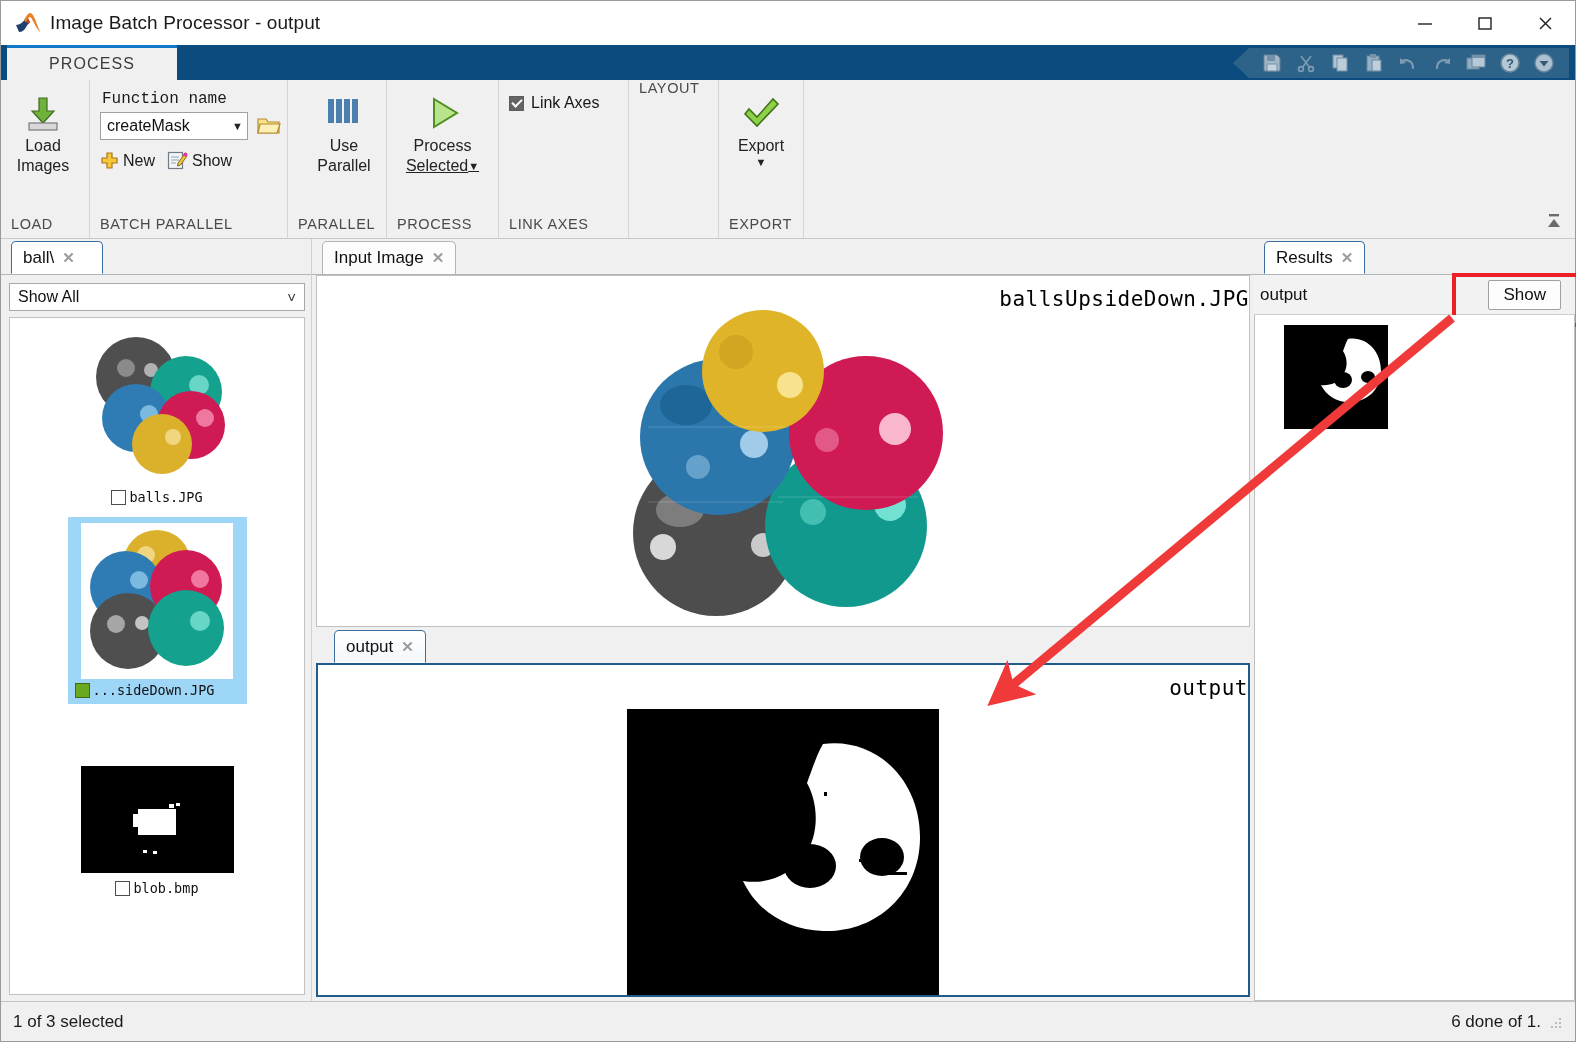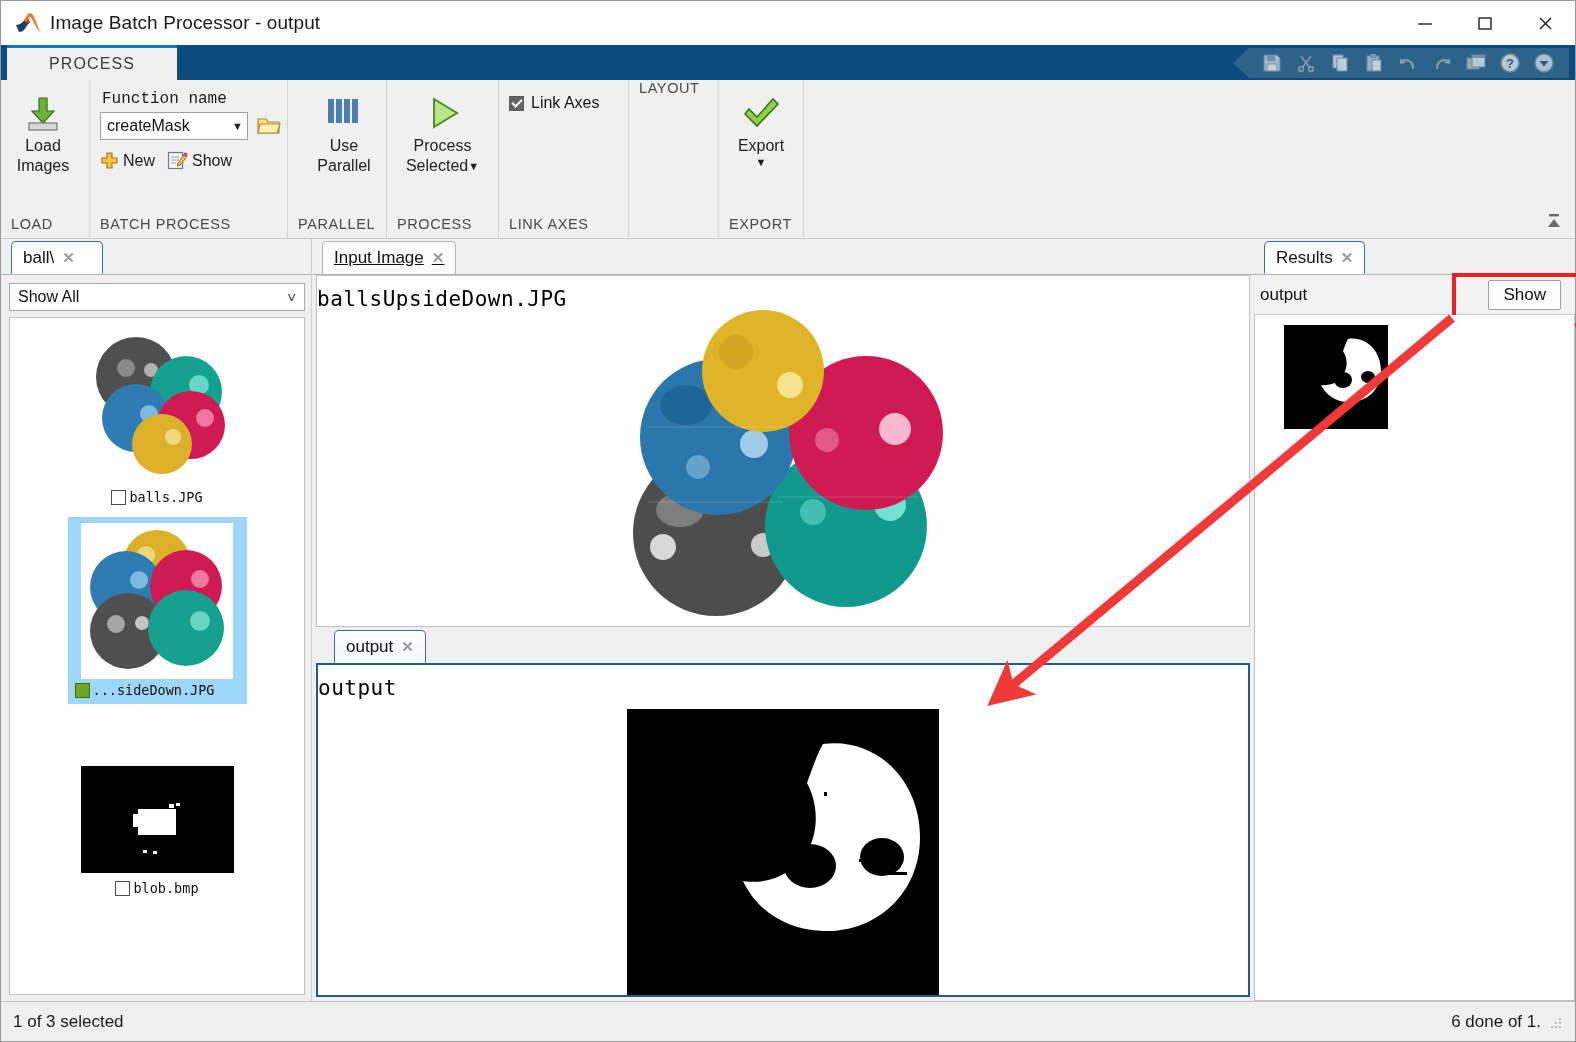--- a/index.html
+++ b/index.html
@@ -142,21 +142,21 @@
 
   
   .center{flex:1;display:flex;flex-direction:column;min-width:0;background:#f0f0f0;}
   .cpane{display:flex;flex-direction:column;min-height:0;}
   .canvas{
     flex:1;background:#fff;border:1px solid #c0c0c0;margin:0 4px 0 4px;
     position:relative;overflow:hidden;
   }
   .canvas.hl{border:2px solid #1f5c8b;margin:0 4px 4px 4px;}
   .axes-title{
-    text-align:left;font-family:"DejaVu Sans Mono","Liberation Mono",monospace;
+    text-align:right;font-family:"DejaVu Sans Mono","Liberation Mono",monospace;
     font-size:21px;color:#000;margin-top:11px;letter-spacing:.5px;
   }
 
   
   .rightpanel{flex:0 0 321px;width:321px;display:flex;flex-direction:column;background:#f0f0f0;}
   .results-head{
     height:40px;background:#f2f2f2;border-bottom:1px solid #cccccc;
     display:flex;align-items:center;justify-content:space-between;
     padding:0 14px 0 6px;box-sizing:border-box;
   }
@@ -325,21 +325,21 @@
               <line x1="4" y1="7" x2="12" y2="7" stroke="#94a2ae"></line>
                 <line x1="4" y1="10" x2="12" y2="10" stroke="#94a2ae"></line>
                 <line x1="4" y1="13" x2="9" y2="13" stroke="#94a2ae"></line>
               <path d="M11 13 L17.5 4 L20 6 L13.5 15 L10.5 16 Z" fill="#f0c24a" stroke="#8a6a18" stroke-width="1"></path>
               <circle cx="18.5" cy="4.5" r="2" fill="#e0359a"></circle>
             </svg>
             <span>Show</span>
           </div>
         </div>
       </div>
-      <div class="rgroup-title">BATCH PROCESS</div>
+      <div class="rgroup-title">BATCH PARALLEL</div>
     </div>
 
     <div class="rgroup" style="width:98px;">
       <div class="rgroup-body" style="justify-content:flex-end;">
         <div class="bigbtn">
           <div class="iconbox">
             <svg width="42" height="38" viewBox="0 0 42 38">
               <rect x="5" y="4" width="6" height="24" fill="#4a7fae"></rect>
               <rect x="13" y="4" width="6" height="24" fill="#4a7fae"></rect>
               <rect x="21" y="4" width="6" height="24" fill="#4a7fae"></rect>
@@ -355,21 +355,21 @@
 
     <div class="rgroup" style="width:111px;">
       <div class="rgroup-body" style="justify-content:center;">
         <div class="bigbtn" style="width:106px;">
           <div class="iconbox">
             <svg width="44" height="40" viewBox="0 0 44 40">
               <path d="M13 5 L36 19 L13 33 Z" fill="#b9e48b" stroke="#4e8f1f" stroke-width="2"></path>
             </svg>
           </div>
           <div class="lbl">Process</div>
-          <div class="lbl" style="display:flex;align-items:flex-end;">
+          <div class="lbl" style="display:flex;align-items:flex-end;text-decoration:underline;">
             <span>Selected</span>
             <span style="font-size:11px;">▼</span>
           </div>
         </div>
       </div>
       <div class="rgroup-title">PROCESS</div>
     </div>
 
     <div class="rgroup" style="width:129px;">
       <div class="rgroup-body">
@@ -490,21 +490,21 @@
             <span>blob.bmp</span>
           </div>
         </div>
       </div>
     </div>
 
     <div class="center">
 
       <div class="cpane" style="flex:0 0 388px;">
         <div class="panel-tabbar">
-          <div class="ptab" style="background:#fcfcfc;text-decoration:underline;">
+          <div class="ptab" style="background:#fcfcfc;">
             <span>Input Image</span>
             <span class="xmark">✕</span>
           </div>
         </div>
         <div class="canvas">
           <div class="axes-title">ballsUpsideDown.JPG</div>
           <div style="display:flex;justify-content:center;margin-top:-4px;">
             <svg width="330" height="312" viewBox="0 0 330 312">
               <rect width="330" height="312" fill="#ffffff"></rect>
 

